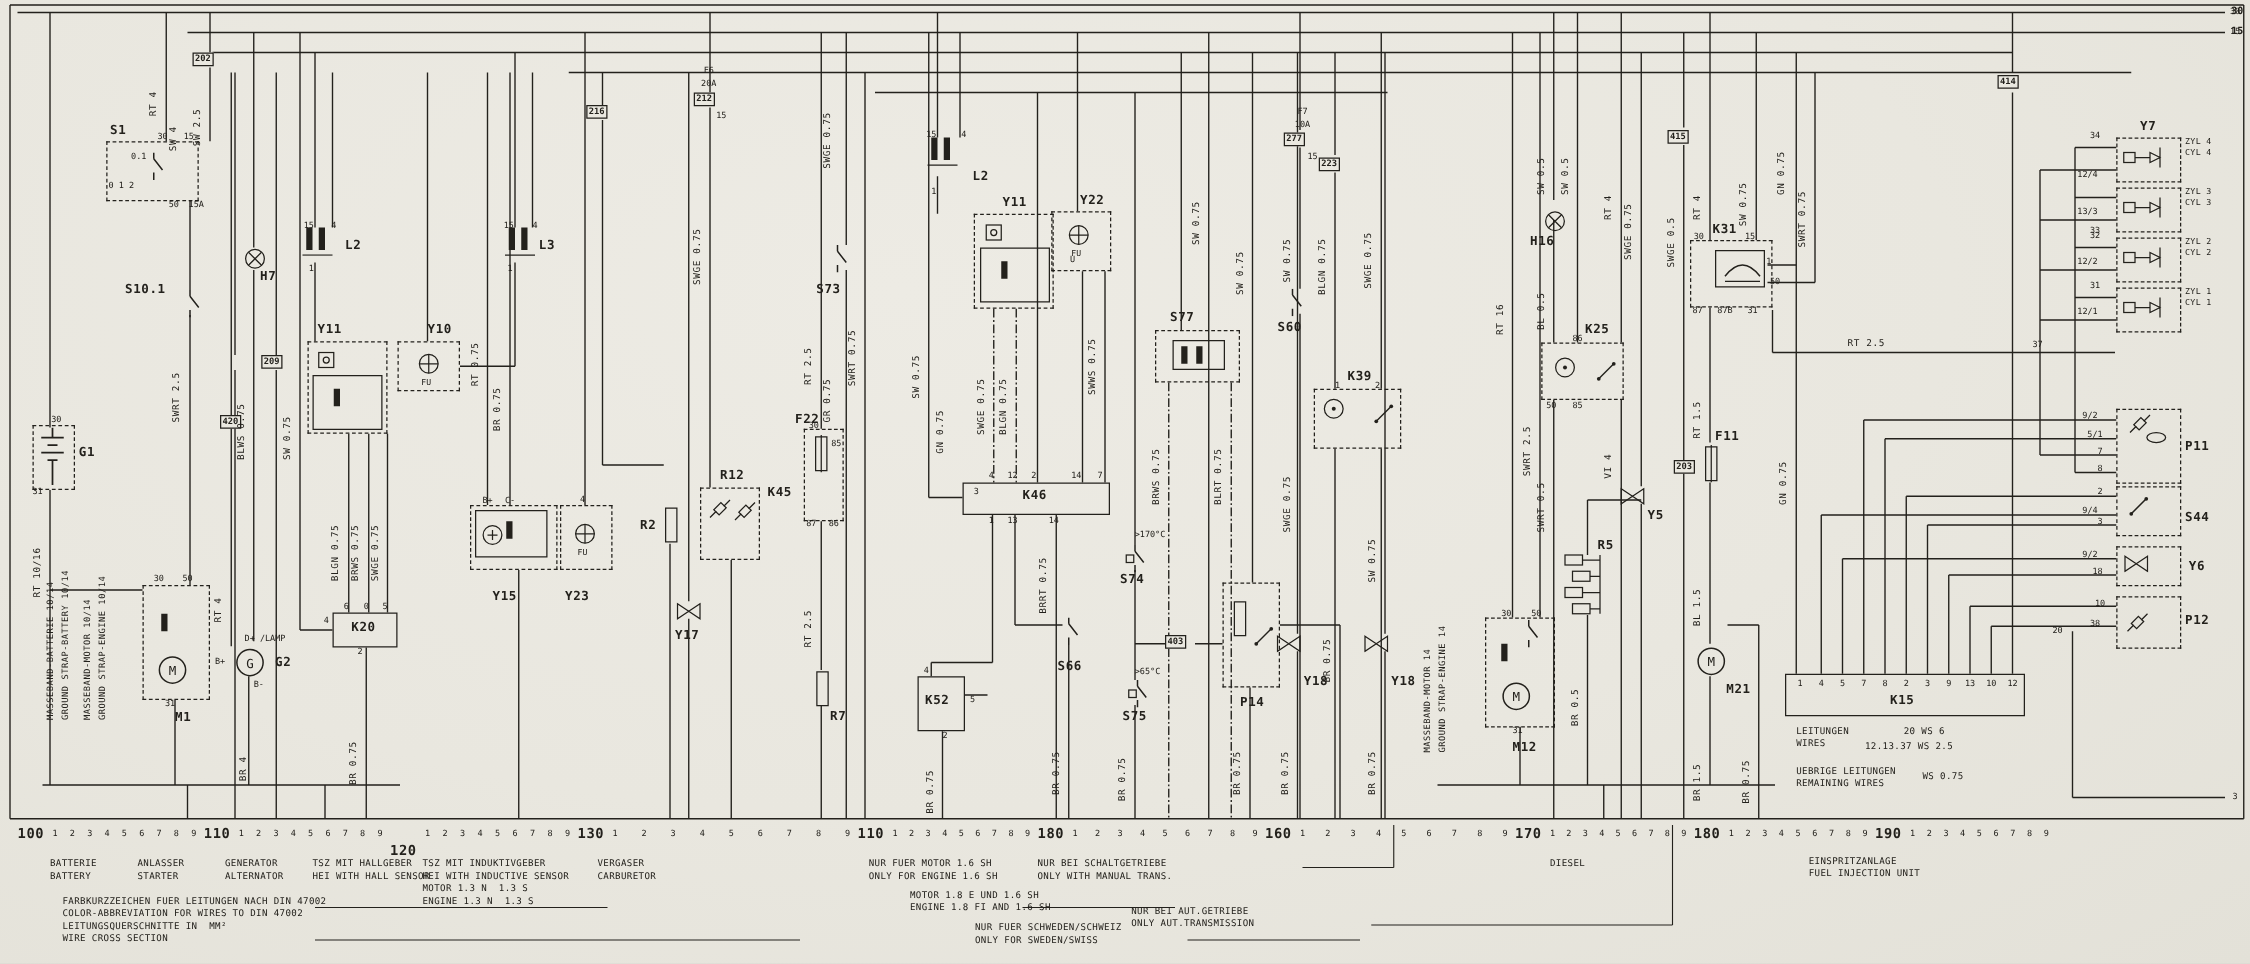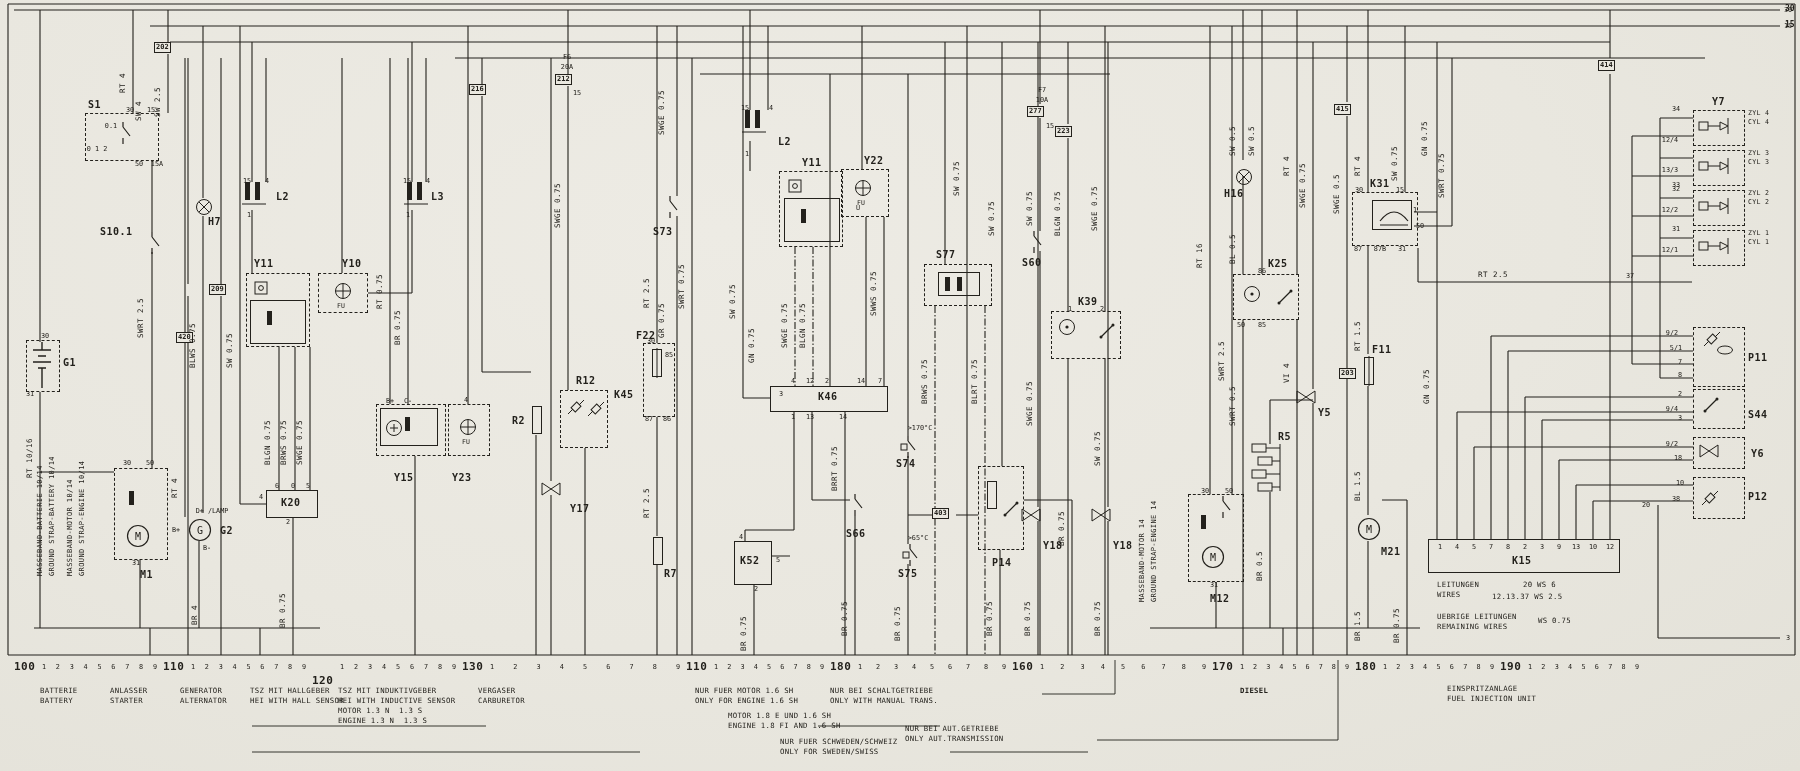--- a/index.html
+++ b/index.html
@@ -102,21 +102,21 @@
     <div class="clabel" style="left: 208px; top: 217px;">H7</div>
     <div class="clabel" style="left: 100px; top: 227px;">S10.1</div>
     <div class="cbox d" style="left: 376px; top: 404px; width: 70px; height: 52px;"></div>
     <div class="clabel" style="left: 394px; top: 473px;">Y15</div>
     <div class="cbox s" style="left: 380px; top: 408px; width: 58px; height: 38px;"></div>
     <div class="cbox d" style="left: 448px; top: 404px; width: 42px; height: 52px;"></div>
     <div class="clabel" style="left: 452px; top: 473px;">Y23</div>
     <div class="clabel" style="left: 512px; top: 416px;">R2</div>
     <div class="cbox d" style="left: 560px; top: 390px; width: 48px; height: 58px;"></div>
     <div class="clabel" style="left: 576px; top: 376px;">R12</div>
-    <div class="clabel" style="left: 540px; top: 504px; margin-left: 30px;">Y17</div>
+    <div class="clabel" style="left: 540px; top: 504px;">Y17</div>
     <div class="cbox d" style="left: 643px; top: 343px; width: 32px; height: 74px;"></div>
     <div class="clabel" style="left: 636px; top: 331px;">F22</div>
     <div class="clabel" style="left: 614px; top: 390px;">K45</div>
     <div class="clabel" style="left: 664px; top: 569px;">R7</div>
     <div class="clabel" style="left: 653px; top: 227px;">S73</div>
     <div class="clabel" style="left: 778px; top: 137px;">L2</div>
     <div class="cbox d" style="left: 779px; top: 171px; width: 64px; height: 76px;"></div>
     <div class="clabel" style="left: 802px; top: 158px;">Y11</div>
     <div class="cbox s" style="left: 784px; top: 198px; width: 56px; height: 44px;"></div>
     <div class="cbox d" style="left: 841px; top: 169px; width: 48px; height: 48px;"></div>
@@ -351,26 +351,27 @@
     <div class="vt" style="left: 74px; top: 568px;">MASSEBAND-MOTOR 10/14</div>
     <div class="vt" style="left: 86px; top: 568px;">GROUND STRAP-ENGINE 10/14</div>
     <div class="vt" style="left: 1146px; top: 594px;">MASSEBAND-MOTOR 14</div>
     <div class="vt" style="left: 1158px; top: 594px;">GROUND STRAP-ENGINE 14</div>
     <div class="cap" style="left: 40px; top: 686px;">BATTERIE<br>BATTERY</div>
     <div class="cap" style="left: 110px; top: 686px;">ANLASSER<br>STARTER</div>
     <div class="cap" style="left: 180px; top: 686px;">GENERATOR<br>ALTERNATOR</div>
     <div class="cap" style="left: 250px; top: 686px;">TSZ MIT HALLGEBER<br>HEI WITH HALL SENSOR</div>
     <div class="cap" style="left: 338px; top: 686px;">TSZ MIT INDUKTIVGEBER<br>HEI WITH INDUCTIVE SENSOR<br>MOTOR 1.3 N  1.3 S<br>ENGINE 1.3 N  1.3 S</div>
     <div class="cap" style="left: 478px; top: 686px;">VERGASER<br>CARBURETOR</div>
+    <div class="cap" style="left: 50px; top: 716px;">FARBKURZZEICHEN FUER LEITUNGEN NACH DIN 47002<br>COLOR-ABBREVIATION FOR WIRES TO DIN 47002<br>LEITUNGSQUERSCHNITTE IN  MM²<br>WIRE CROSS SECTION</div>
     <div class="cap" style="left: 695px; top: 686px;">NUR FUER MOTOR 1.6 SH<br>ONLY FOR ENGINE 1.6 SH</div>
     <div class="cap" style="left: 728px; top: 711px;">MOTOR 1.8 E UND 1.6 SH<br>ENGINE 1.8 FI AND 1.6 SH</div>
     <div class="cap" style="left: 780px; top: 737px;">NUR FUER SCHWEDEN/SCHWEIZ<br>ONLY FOR SWEDEN/SWISS</div>
     <div class="cap" style="left: 830px; top: 686px;">NUR BEI SCHALTGETRIEBE<br>ONLY WITH MANUAL TRANS.</div>
     <div class="cap" style="left: 905px; top: 724px;">NUR BEI AUT.GETRIEBE<br>ONLY AUT.TRANSMISSION</div>
-    <div class="cap" style="left: 1240px; top: 686px; font-weight: bold;">DIESEL</div>
+    <div class="cap" style="left: 1240px; top: 686px;">DIESEL</div>
     <div class="cap" style="left: 1447px; top: 684px;">EINSPRITZANLAGE<br>FUEL INJECTION UNIT</div>
     <div class="cap" style="left: 1437px; top: 580px;">LEITUNGEN<br>WIRES</div>
     <div class="cap" style="left: 1523px; top: 580px;">20 WS 6</div>
     <div class="cap" style="left: 1492px; top: 592px;">12.13.37 WS 2.5</div>
     <div class="cap" style="left: 1437px; top: 612px;">UEBRIGE LEITUNGEN<br>REMAINING WIRES</div>
     <div class="cap" style="left: 1538px; top: 616px;">WS 0.75</div>
     <div class="cap small" style="left: 1748px; top: 109px;">ZYL 4<br>CYL 4</div>
     <div class="cap small" style="left: 1748px; top: 149px;">ZYL 3<br>CYL 3</div>
     <div class="cap small" style="left: 1748px; top: 189px;">ZYL 2<br>CYL 2</div>
     <div class="cap small" style="left: 1748px; top: 229px;">ZYL 1<br>CYL 1</div>

